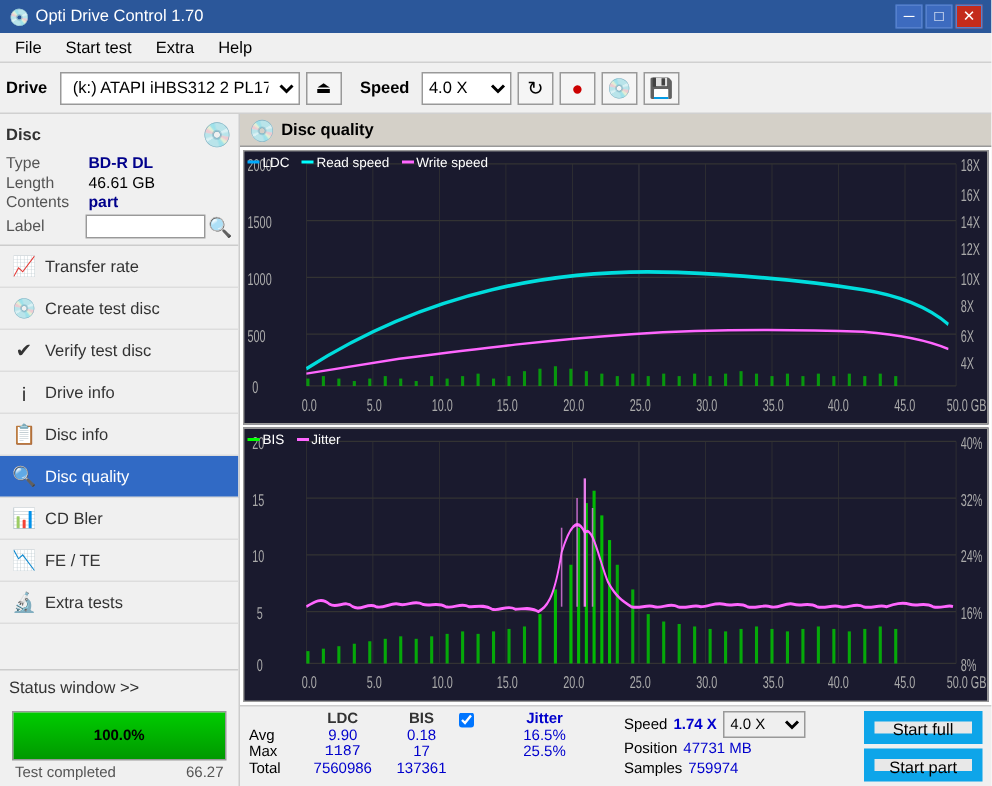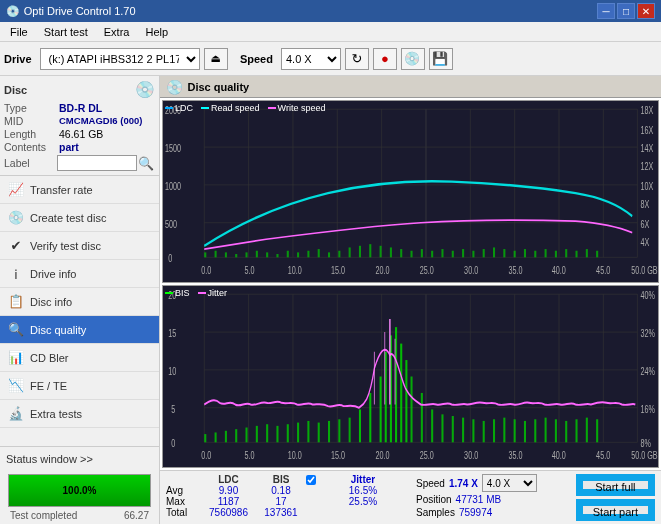--- a/index.html
+++ b/index.html
@@ -264,24 +264,20 @@
   <div class="sidebar">
 
     <div class="disc-panel">
       <div class="disc-panel-header">
         <span class="disc-title">Disc</span>
         <span style="font-size:16px;">💿</span>
       </div>
       <div class="disc-row">
         <span class="disc-key">Type</span>
         <span class="disc-val">BD-R DL</span>
-      </div>
-      <div class="disc-row">
-        <span class="disc-key">MID</span>
-        <span class="disc-val" style="font-size:9.5px;">CMCMAGDI6 (000)</span>
       </div>
       <div class="disc-row">
         <span class="disc-key">Length</span>
         <span class="disc-val black">46.61 GB</span>
       </div>
       <div class="disc-row">
         <span class="disc-key">Contents</span>
         <span class="disc-val">part</span>
       </div>
       <div class="label-row">
@@ -588,21 +584,21 @@
             </span>
             <span class="sg-cell header" style="font-weight:bold; color:#0000cc;">Jitter</span>
 
             <span style="font-size:10px;">Avg</span>
             <span style="color:#0000cc; text-align:center; font-size:10px;">9.90</span>
             <span style="color:#0000cc; text-align:center; font-size:10px;">0.18</span>
             <span></span>
             <span style="color:#0000cc; text-align:center; font-size:10px;">16.5%</span>
 
             <span style="font-size:10px;">Max</span>
-            <span style="color:#0000cc; text-align:center; font-size:10px;">1187</span>
+            <span style="color:#0000cc; text-align:center; font-size:10px;font-family:Liberation Mono, monospace;">1187</span>
             <span style="color:#0000cc; text-align:center; font-size:10px;">17</span>
             <span></span>
             <span style="color:#0000cc; text-align:center; font-size:10px;">25.5%</span>
 
             <span style="font-size:10px;">Total</span>
             <span style="color:#0000cc; text-align:center; font-size:10px;">7560986</span>
             <span style="color:#0000cc; text-align:center; font-size:10px;">137361</span>
             <span></span>
             <span></span>
           </div>

